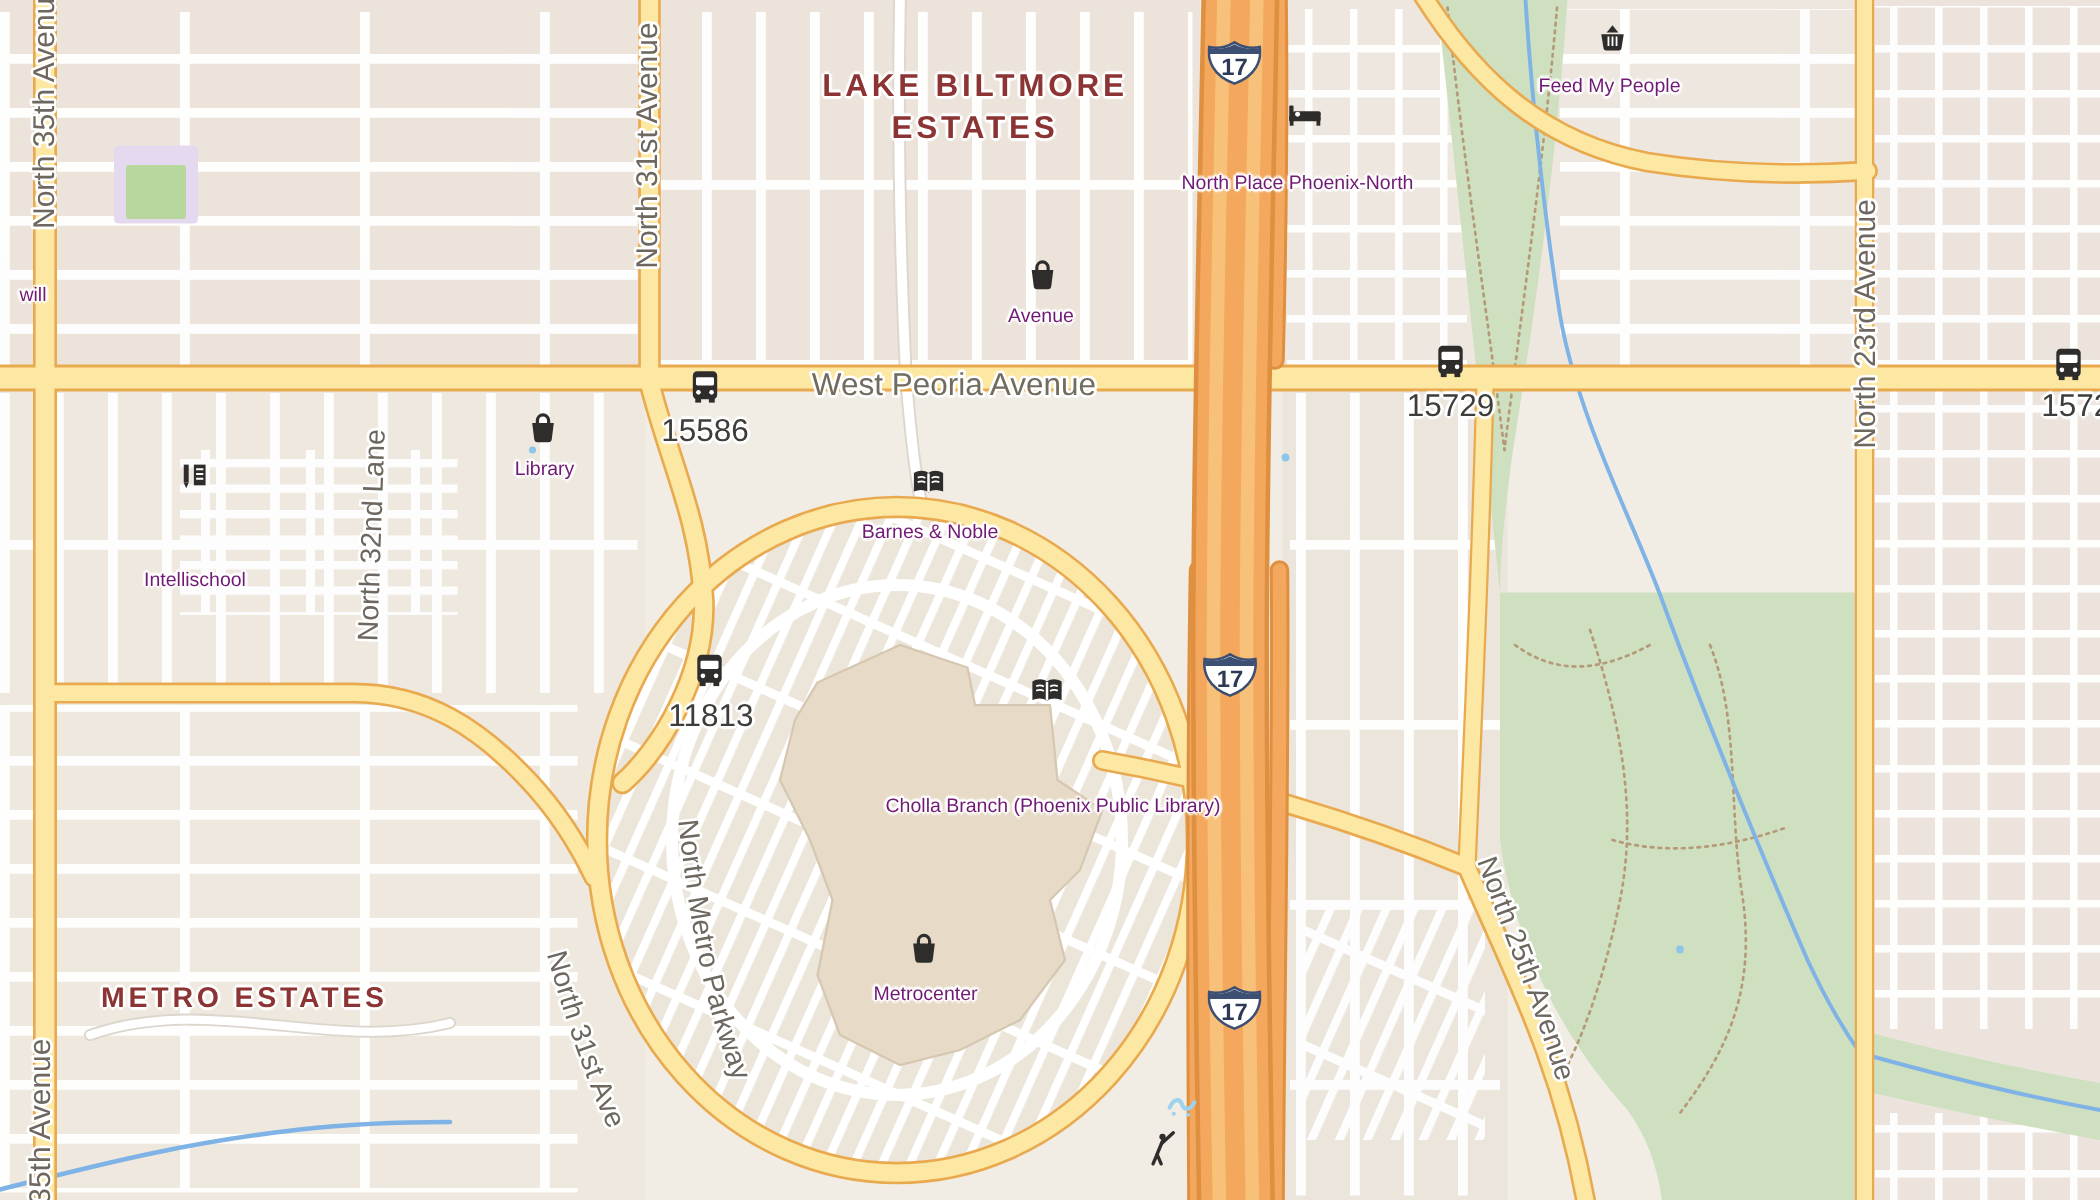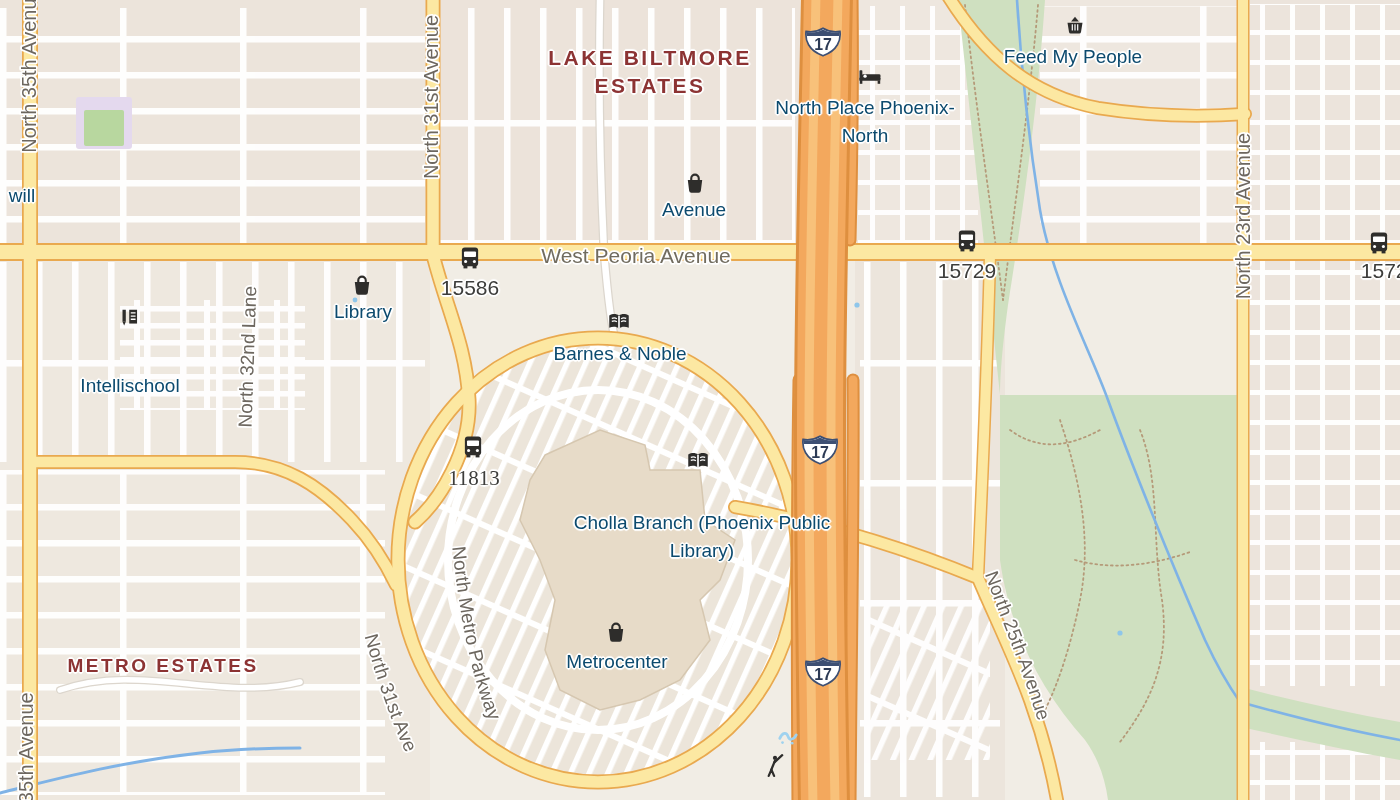--- a/index.html
+++ b/index.html
@@ -2,21 +2,21 @@
 <html><head>
 <meta charset="utf-8">
 <style>
   html,body{margin:0;padding:0;background:#e9e5de;}
   #stage{position:relative;width:1400px;height:800px;overflow:hidden;
          font-family:"Liberation Sans","DejaVu Sans",sans-serif;background:#f1ede5;}
   #basemap{position:absolute;left:0;top:0;}
   .ov{position:absolute;transform:translate(-50%,-50%);white-space:nowrap;}
   .halo{text-shadow:-1px -1px 0 #fff,1px -1px 0 #fff,-1px 1px 0 #fff,1px 1px 0 #fff,
         0 -2px 1px #fff,0 2px 1px #fff,-2px 0 1px #fff,2px 0 1px #fff;}
-  .poi-label{color:#0c4a6e;font-size:19px;font-weight:400;text-align:center;}
+  .poi-label{color:#701a75;font-size:13px;font-weight:400;text-align:center;}
   .poi-label.two{white-space:normal;line-height:28px;}
   .hood{color:#8c3333;font-weight:700;letter-spacing:2.5px;font-size:21px;
         text-align:center;white-space:normal;line-height:28px;}
   .hood.small{font-size:19px;white-space:nowrap;}
   .busnum{color:#3d3d3b;font-size:21px;font-weight:400;}
   .icon{display:block;}
   .shield{position:absolute;transform:translate(-50%,-50%);}
   .shield text{font-size:15px;font-weight:700;fill:#2c3a55;}
 </style>
 </head>
@@ -294,21 +294,21 @@
 <div class="ov busnum halo" style="left:967px;top:271px;">15729</div>
 
 <svg class="ov icon" style="left:473px;top:447px;" width="26" height="26" viewBox="0 0 16 16" fill="#2e2d2b">
   <rect x="4" y="12.2" width="2.4" height="2.2"></rect>
       <rect x="9.6" y="12.2" width="2.4" height="2.2"></rect>
   <rect x="3" y="1.5" width="10" height="11.5" rx="1.8"></rect>
   <rect x="4.3" y="4" width="7.4" height="3.4" rx="0.6" fill="#ffffff"></rect>
   <circle cx="5.3" cy="10.2" r="0.95" fill="#ffffff"></circle>
       <circle cx="10.7" cy="10.2" r="0.95" fill="#ffffff"></circle>
 </svg>
-<div class="ov busnum halo" style="left:474px;top:478px;font-family:Liberation Serif, serif;">11813</div>
+<div class="ov busnum halo" style="left:474px;top:478px;">11813</div>
 
 <svg class="ov icon" style="left:1379px;top:243px;" width="26" height="26" viewBox="0 0 16 16" fill="#2e2d2b">
   <rect x="4" y="12.2" width="2.4" height="2.2"></rect>
       <rect x="9.6" y="12.2" width="2.4" height="2.2"></rect>
   <rect x="3" y="1.5" width="10" height="11.5" rx="1.8"></rect>
   <rect x="4.3" y="4" width="7.4" height="3.4" rx="0.6" fill="#ffffff"></rect>
   <circle cx="5.3" cy="10.2" r="0.95" fill="#ffffff"></circle>
       <circle cx="10.7" cy="10.2" r="0.95" fill="#ffffff"></circle>
 </svg>
 <div class="ov busnum halo" style="left:1390px;top:271px;">15727</div>

